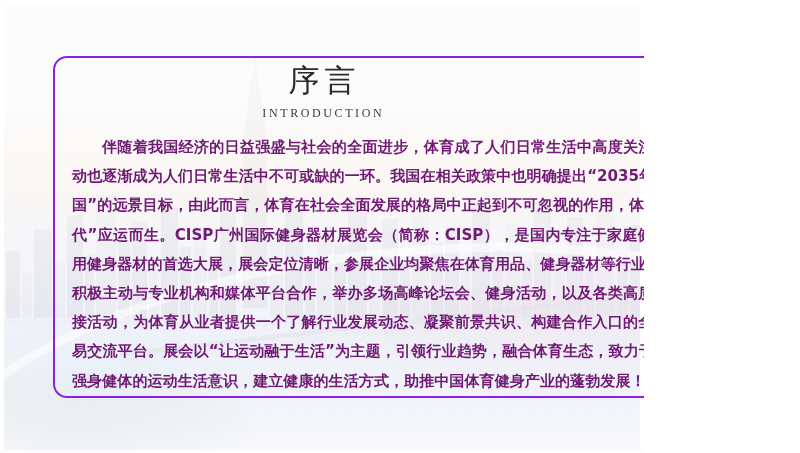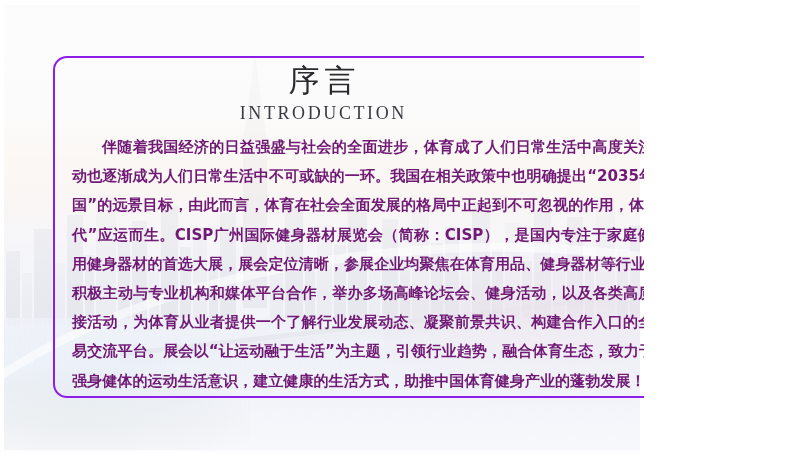--- a/index.html
+++ b/index.html
@@ -274,21 +274,21 @@
     font-family: "Liberation Serif", "DejaVu Serif", serif;
     font-size: 31px;
     line-height: 38px;
     color: #2a2a2e;
     letter-spacing: 5px;
     text-indent: 5px;
     font-weight: 400;
   }
   .title-en {
     font-family: "Liberation Serif", "DejaVu Serif", serif;
-    font-size: 18px;
+    font-size: 12px;
     line-height: 22px;
     color: #3a3a40;
     letter-spacing: 2.6px;
     text-indent: 2.6px;
     margin-top: 2px;
   }
 
   
   .body-block {
     position: absolute;

